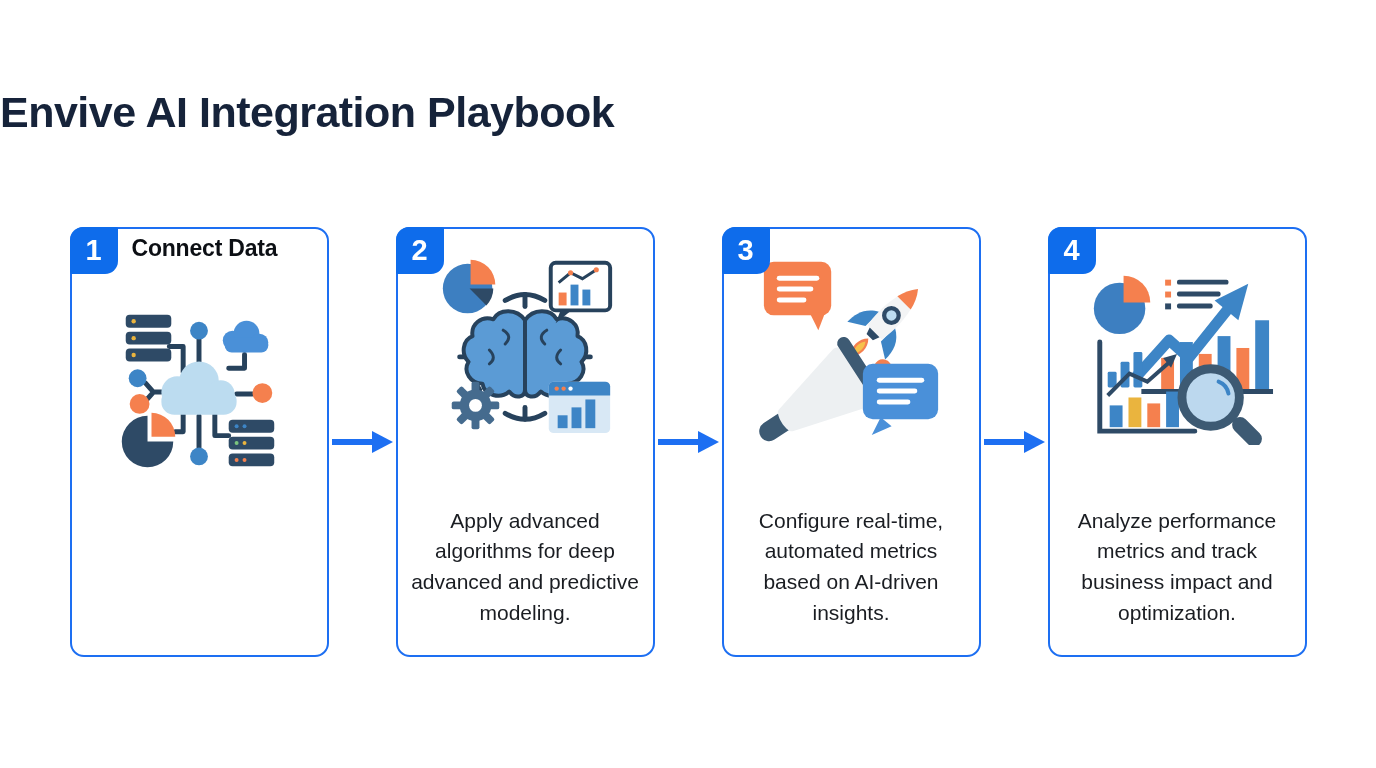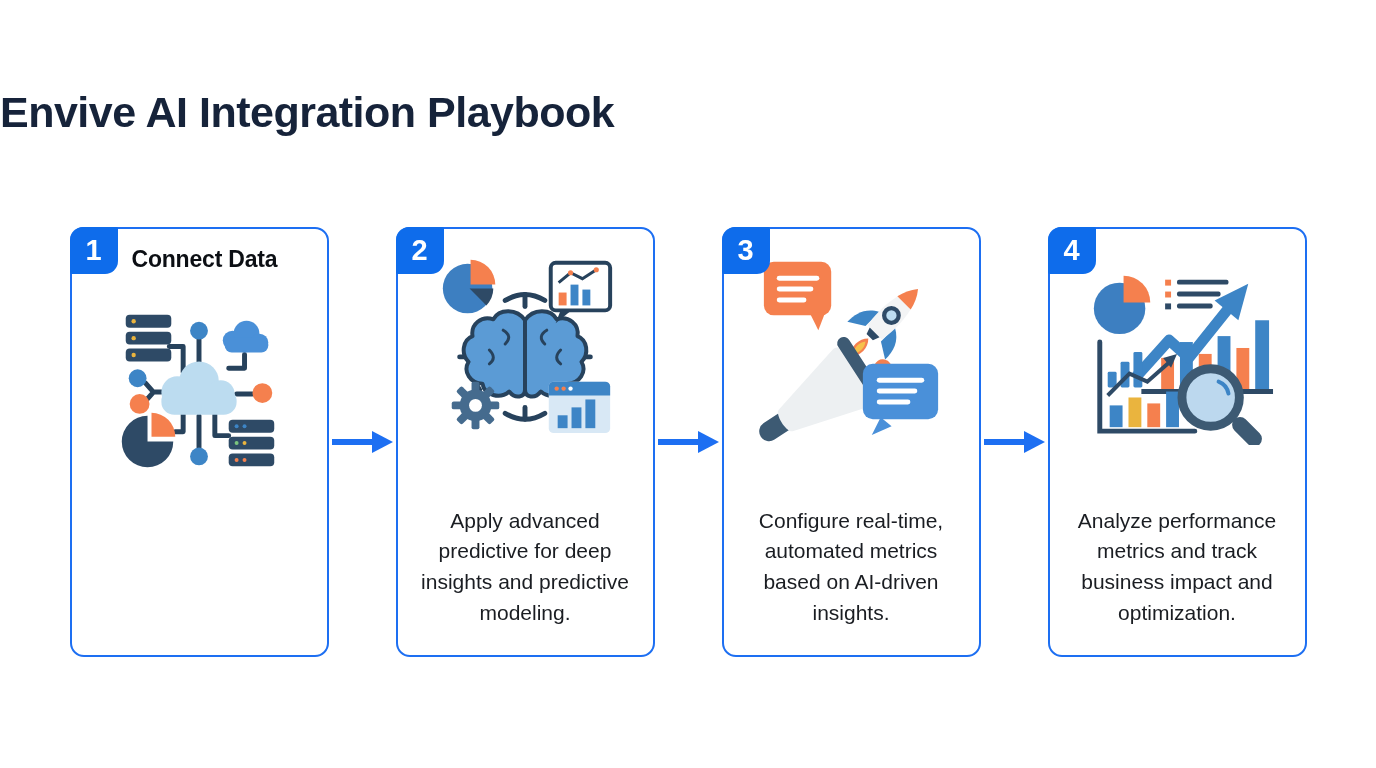--- a/index.html
+++ b/index.html
@@ -41,21 +41,21 @@
     color:#ffffff;
     font-size:29px;
     font-weight:700;
     display:flex;
     align-items:center;
     justify-content:center;
   }
   .card-header {
     height:54px;
     display:flex;
-    align-items:center;
+    align-items:flex-start;
     padding-left:60px;
     padding-top:6px;
   }
   .card-title {
     font-size:23px;
     font-weight:700;
     color:#0c0f14;
     letter-spacing:-0.2px;
   }
   .icon-wrap {
@@ -212,21 +212,21 @@
           <path d="M124 150 v-9 a5 5 0 0 1 5-5 h52 a5 5 0 0 1 5 5 v9 z" fill="#3d85c6"></path>
           <circle cx="132" cy="143" r="2.2" fill="#f5804e"></circle>
             <circle cx="139" cy="143" r="2.2" fill="#f5804e"></circle>
             <circle cx="146" cy="143" r="2.2" fill="#ffffff"></circle>
           <rect x="133" y="170" width="10" height="13" fill="#3d85c6"></rect>
           <rect x="147" y="162" width="10" height="21" fill="#3d85c6"></rect>
           <rect x="161" y="154" width="10" height="29" fill="#3d85c6"></rect>
         </g>
       </svg>
     </div>
-    <div class="card-desc">Apply advanced predictive for deep insights and predictive modeling.</div>
+    <div class="card-desc">Apply advanced algorithms for deep advanced and predictive modeling.</div>
   </div>
 
   <div class="arrow-cell">
     <svg width="64" height="30" viewBox="0 0 64 30">
       <line x1="2" y1="15" x2="46" y2="15" stroke="#1d6ff2" stroke-width="6"></line>
       <polygon points="42,4 63,15 42,26" fill="#1d6ff2"></polygon>
     </svg>
   </div>
 
   <div class="step-card">

